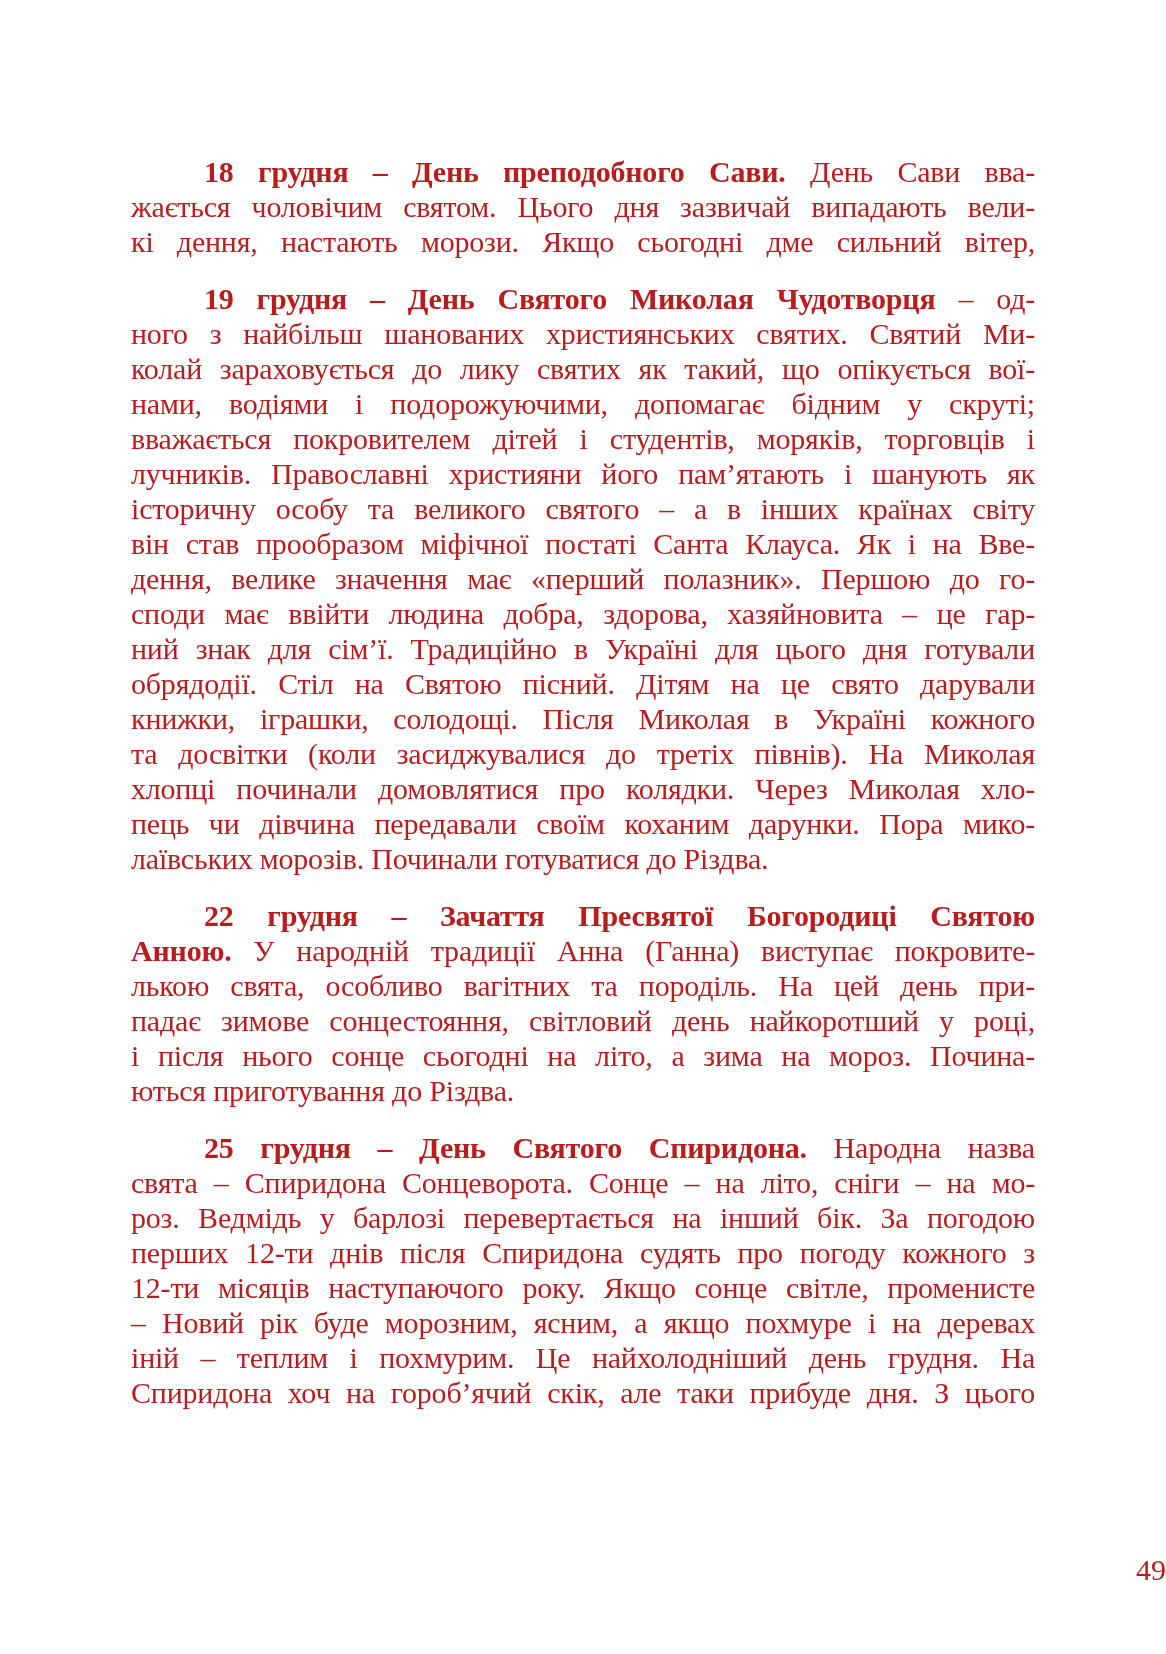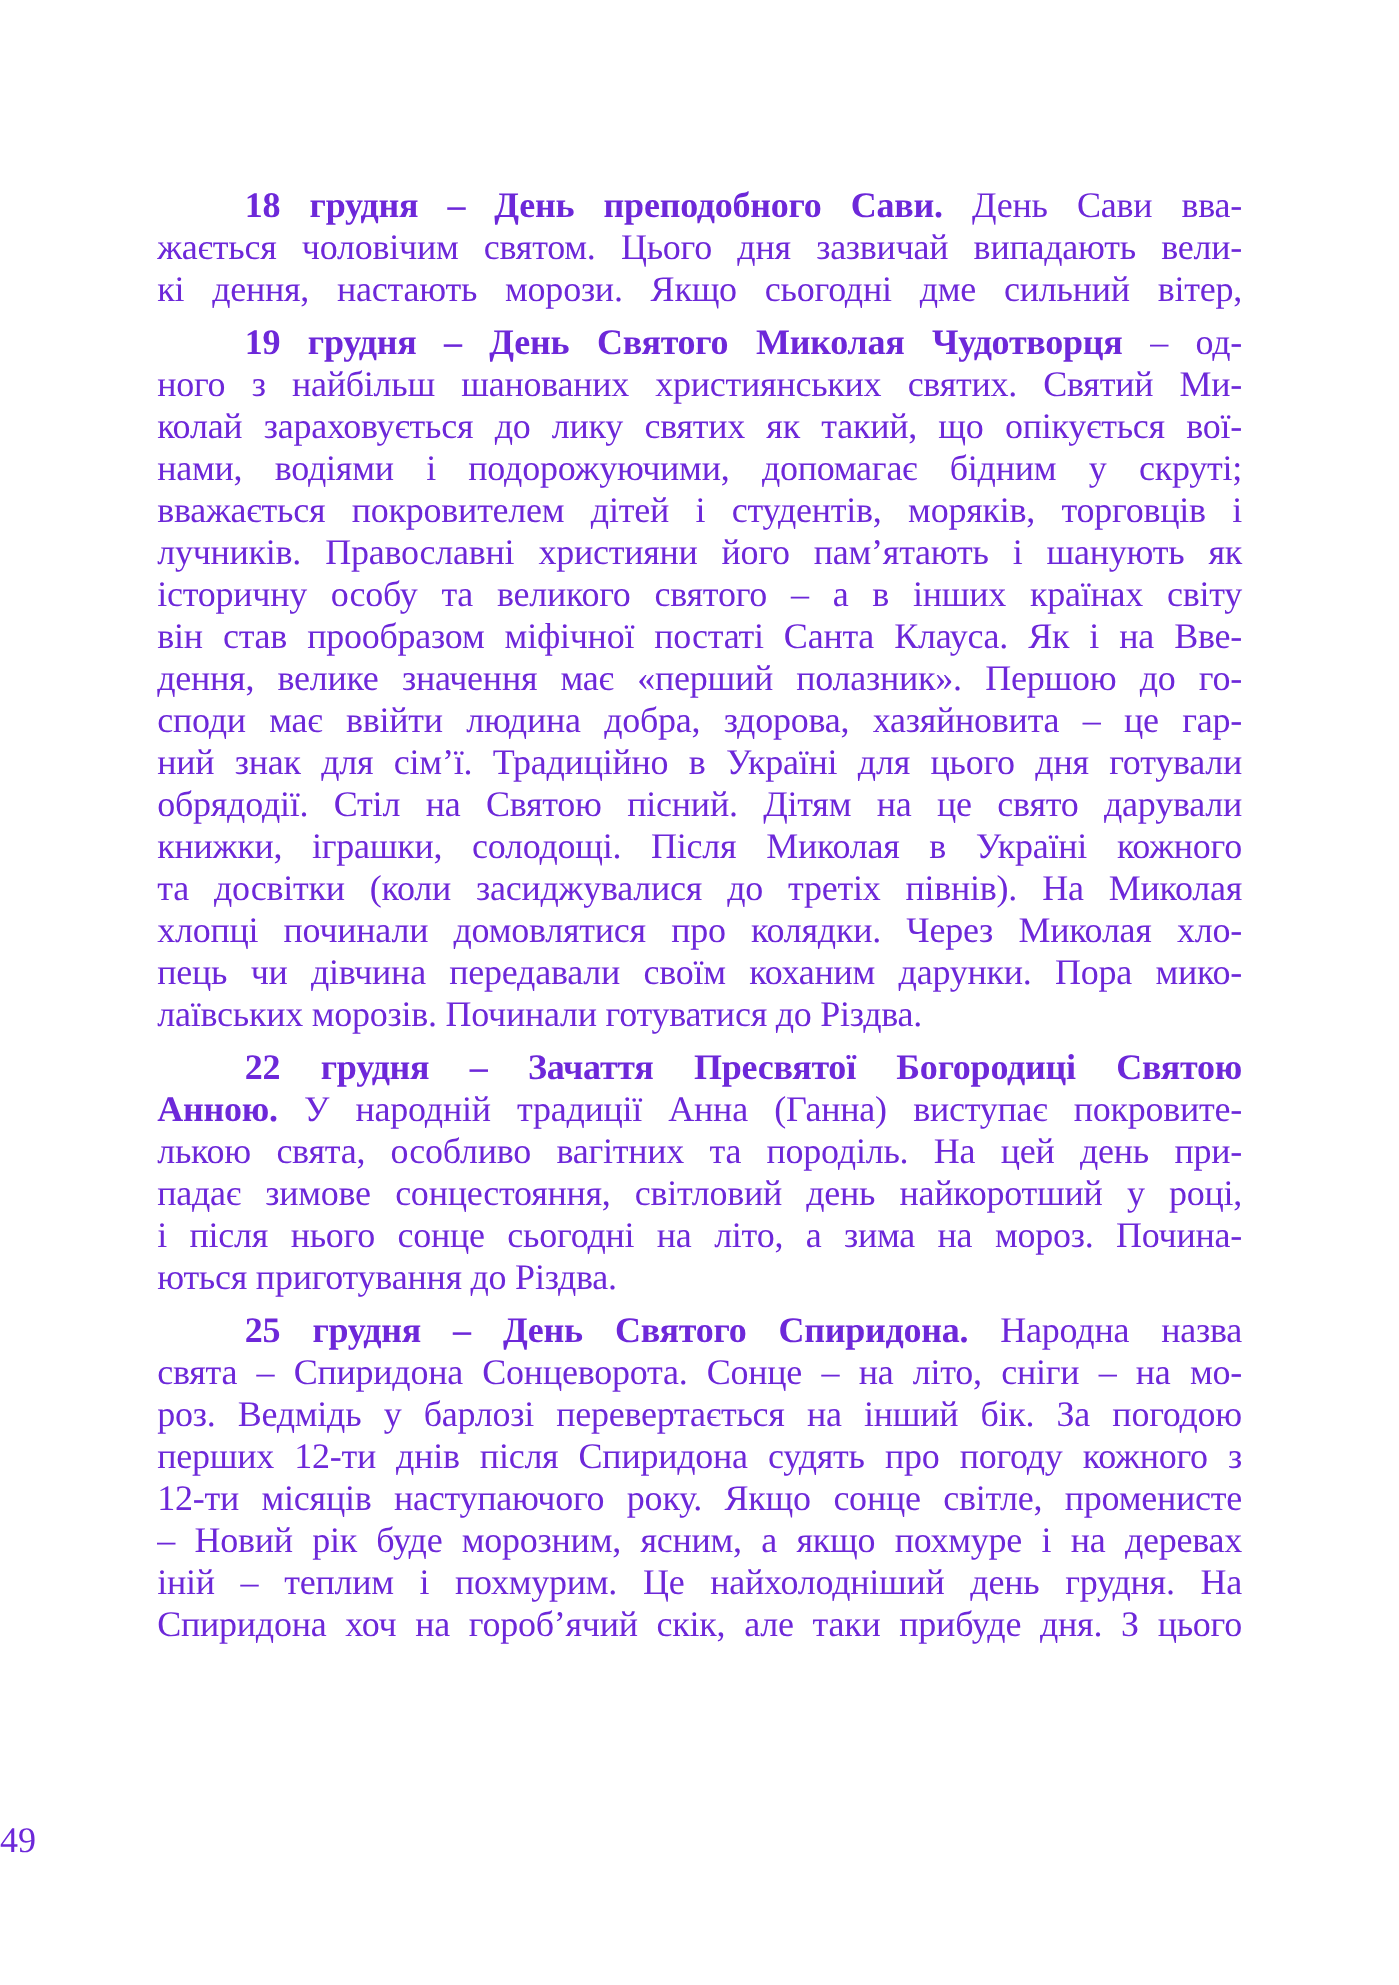--- a/index.html
+++ b/index.html
@@ -6,48 +6,48 @@
     margin: 0;
     padding: 0;
     background: #ffffff;
   }
   .page {
     position: relative;
     width: 1166px;
     height: 1654px;
     background: #ffffff;
     font-family: "Liberation Serif", serif;
-    color: #6d28d9;
+    color: #b91c1c;
     overflow: hidden;
   }
   .textblock {
     position: absolute;
     left: 131px;
     top: 154px;
     width: 904px;
   }
   .para { margin: 0; }
-  .para + .para { margin-top: 9px; }
+  .para + .para { margin-top: 22px; }
   .line {
     font-size: 30px;
     line-height: 35px;
     letter-spacing: -0.2px;
     white-space: nowrap;
     text-align: justify;
     text-align-last: justify;
   }
   .line.first { padding-left: 73px; }
   .line.lastline { text-align-last: left; }
   .line b { font-weight: bold; }
   .pageno {
     position: absolute;
-    top: 1516px;
+    top: 1552px;
     left: 0;
     width: 100%;
-    text-align: left;
+    text-align: right;
     font-size: 30px;
     line-height: 35px;
   }
 </style>
 </head>
 <body>
 
 <div class="page">
   <div class="textblock">
 

